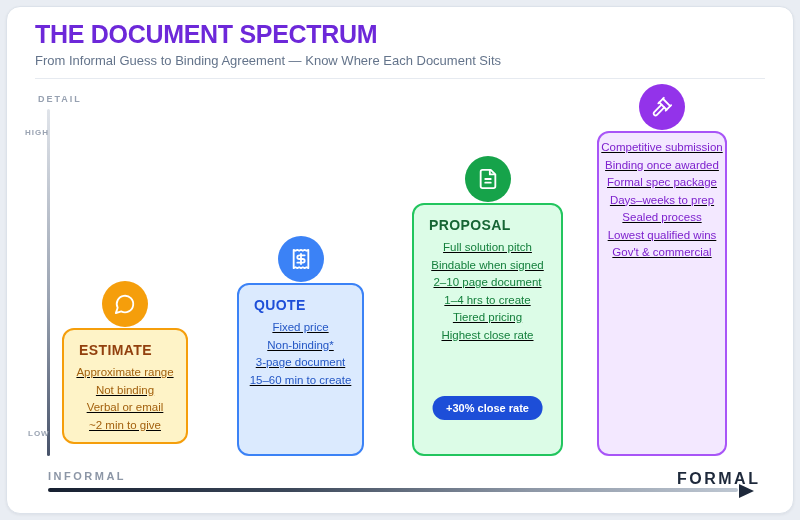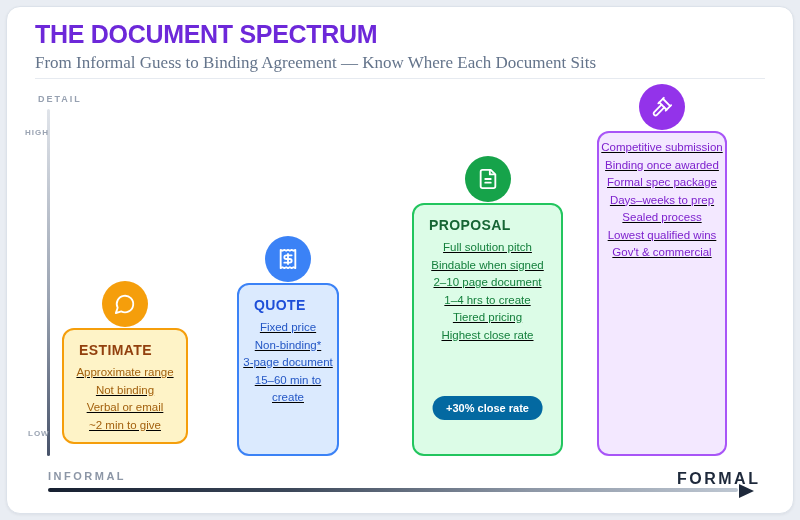--- a/index.html
+++ b/index.html
@@ -15,42 +15,42 @@
     box-shadow:0 1px 3px rgba(15,23,42,.06);
   }
   .layer { position:absolute; inset:0; }
 
   .page-title {
     position:absolute; left:35px; top:20px; margin:0;
     font-size:25px; font-weight:800; letter-spacing:-0.3px; color:#6d28d9;
   }
   .page-subtitle {
     position:absolute; left:35px; top:53px;
-    font-size:17px; color:#64748B;font-family:Liberation Serif, serif;
+    font-size:13px; color:#64748B;
   }
   .divider { position:absolute; left:35px; right:35px; top:78px; height:1px; background:#E6EAF0; }
 
   .detail-label {
     position:absolute; left:38px; top:94px;
     font-size:9px; font-weight:700; letter-spacing:2px; color:#97A1B1;
   }
   .v-axis {
     position:absolute; left:47px; top:109px; width:3px; height:347px;
     border-radius:2px; background:linear-gradient(to bottom, #E0E4EA 0%, #9AA3B2 55%, #48536A 100%);
   }
   .tick { position:absolute; font-size:8px; font-weight:700; letter-spacing:1px; color:#9AA3B2; }
   .tick-high { left:25px; top:128px; }
   .tick-low  { left:28px; top:429px; }
 
   .card {
     position:absolute; box-sizing:border-box; text-align:center;
     border:2px solid var(--border); background:var(--bg); border-radius:12px;
   }
   .card-estimate { left:62px;  top:328px; width:126px; height:116px; }
-  .card-quote    { left:237px; top:283px; width:102px; height:173px; }
+  .card-quote    { left:237px; top:283px; width:127px; height:173px; }
   .card-proposal { left:412px; top:203px; width:151px; height:253px; }
   .card-bid      { left:597px; top:131px; width:130px; height:325px; }
 
   .card-icon {
     position:absolute; left:50%; transform:translateX(-50%); top:-49px;
     width:46px; height:46px; border-radius:50%; background:var(--accent);
     display:flex; align-items:center; justify-content:center;
   }
   .card-icon svg { width:22px; height:22px; stroke:#FFFFFF; stroke-width:2; fill:none; stroke-linecap:round; stroke-linejoin:round; }
 
@@ -143,21 +143,21 @@
     </div>
     <div class="card-title">PROPOSAL</div>
     <div class="card-lines">
       <div class="card-line">Full solution pitch</div>
       <div class="card-line">Bindable when signed</div>
       <div class="card-line">2–10 page document</div>
       <div class="card-line">1–4 hrs to create</div>
       <div class="card-line">Tiered pricing</div>
       <div class="card-line">Highest close rate</div>
     </div>
-    <div class="close-rate-badge" style="background: #0369a1;">+30% close rate</div>
+    <div class="close-rate-badge" style="background: #1d4ed8;">+30% close rate</div>
   </div>
 
   <div class="card card-bid" style="--accent: #9333EA; --bg: #F3E8FF; --border: #A855F7; --title: #6B21A8; --text: #7E22CE;">
     <div class="card-icon">
       <svg viewBox="0 0 24 24">
         <path d="m14.5 12.5-8 8a2.12 2.12 0 1 1-3-3l8-8"></path>
         <path d="m16 16 6-6"></path>
         <path d="m8 8 6-6"></path>
         <path d="m9 7 8 8"></path>
         <path d="m21 11-8-8"></path>

